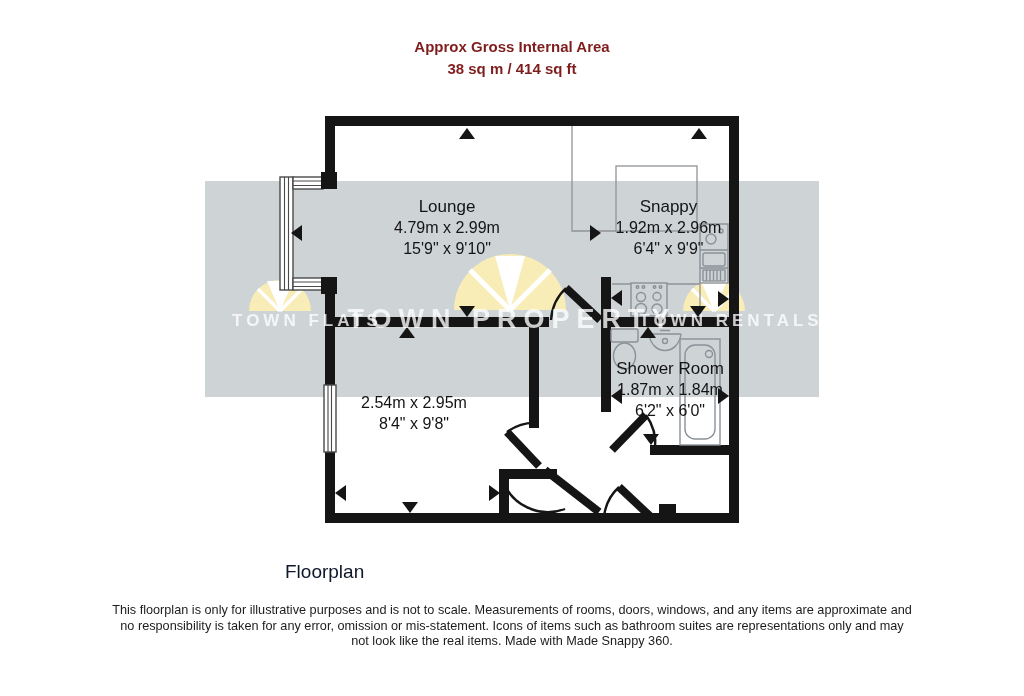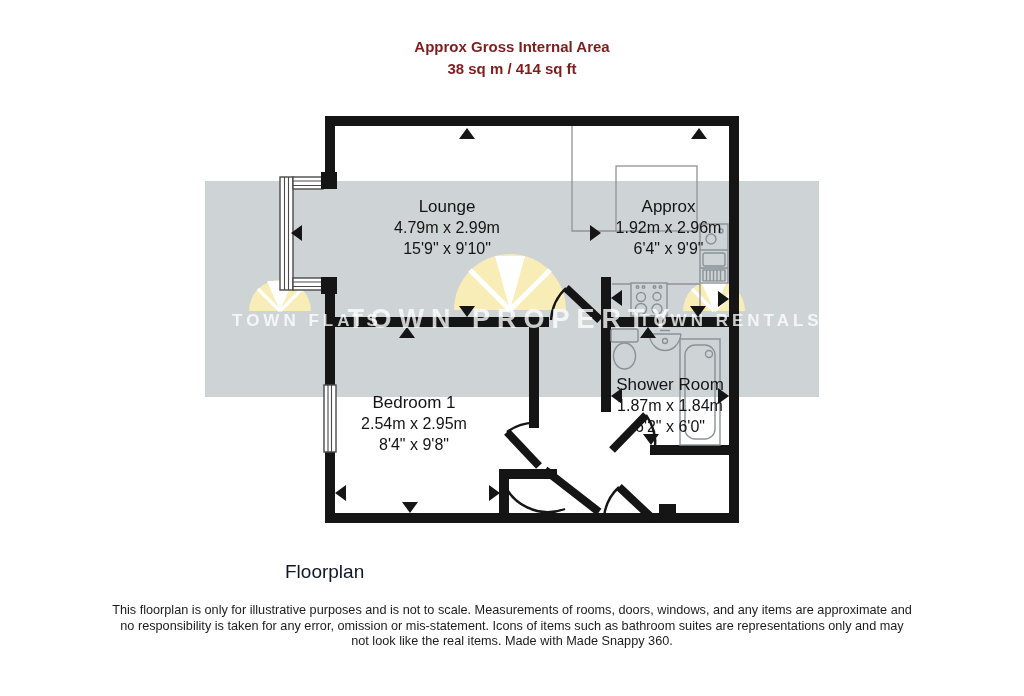--- a/index.html
+++ b/index.html
@@ -173,32 +173,31 @@
     <div>38 sq m / 414 sq ft</div>
   </div>
 
   <div class="room-label" style="left:362px;top:196px;width:170px;">
     <div class="rname">Lounge</div>
     <div>4.79m x 2.99m</div>
     <div>15'9" x 9'10"</div>
   </div>
 
   <div class="room-label" style="left:585px;top:196px;width:167px;">
-    <div class="rname">Approx</div>
+    <div class="rname">Snappy</div>
     <div>1.92m x 2.96m</div>
     <div>6'4" x 9'9"</div>
   </div>
 
   <div class="room-label" style="left:328px;top:392px;width:172px;">
-    <div class="rname">Bedroom 1</div>
     <div>2.54m x 2.95m</div>
     <div>8'4" x 9'8"</div>
   </div>
 
-  <div class="room-label" style="left:585px;top:358px;width:170px;margin-top:16px;">
+  <div class="room-label" style="left:585px;top:358px;width:170px;">
     <div class="rname">Shower Room</div>
     <div>1.87m x 1.84m</div>
     <div>6'2" x 6'0"</div>
   </div>
 
   <div class="caption">Floorplan</div>
   <div class="disclaimer">This floorplan is only for illustrative purposes and is not to scale. Measurements of rooms, doors, windows, and any items are approximate and no responsibility is taken for any error, omission or mis-statement. Icons of items such as bathroom suites are representations only and may not look like the real items. Made with Made Snappy 360.</div>
 
 </div>
 

